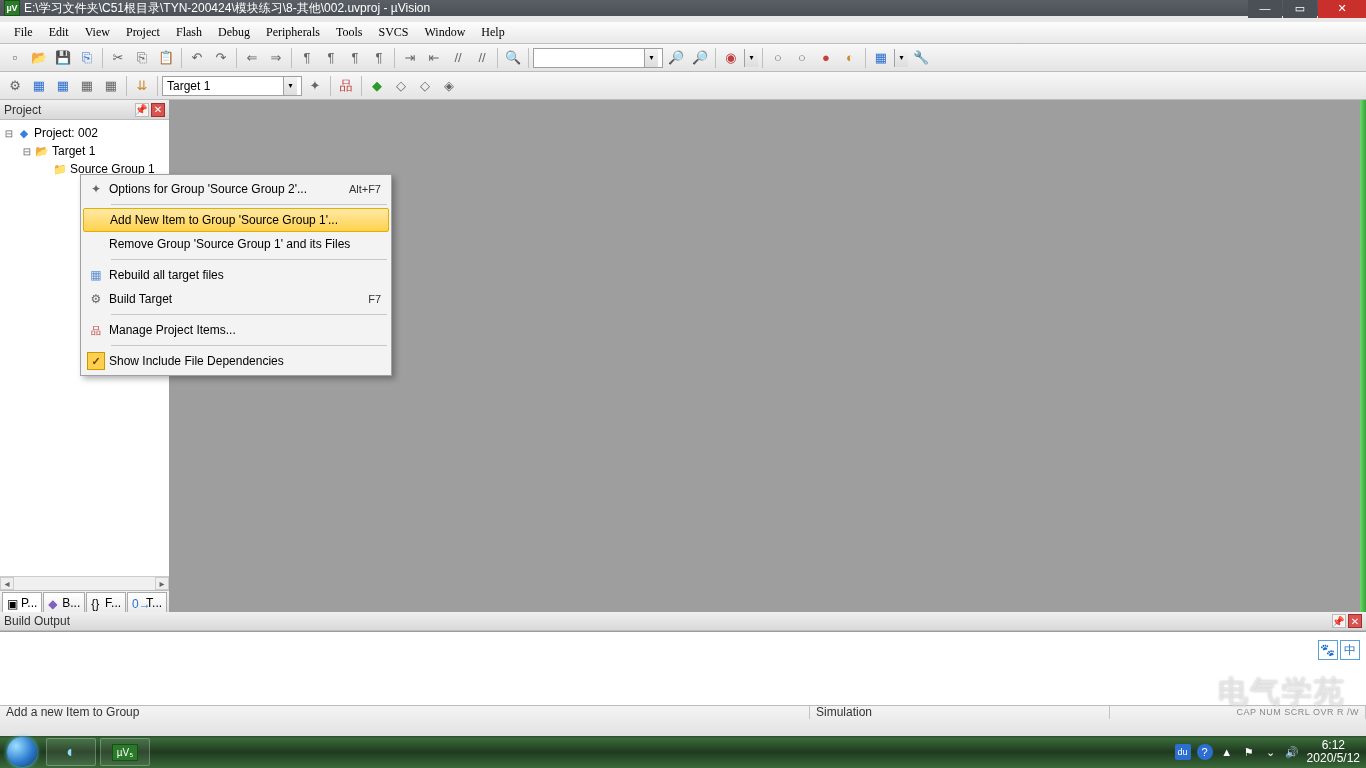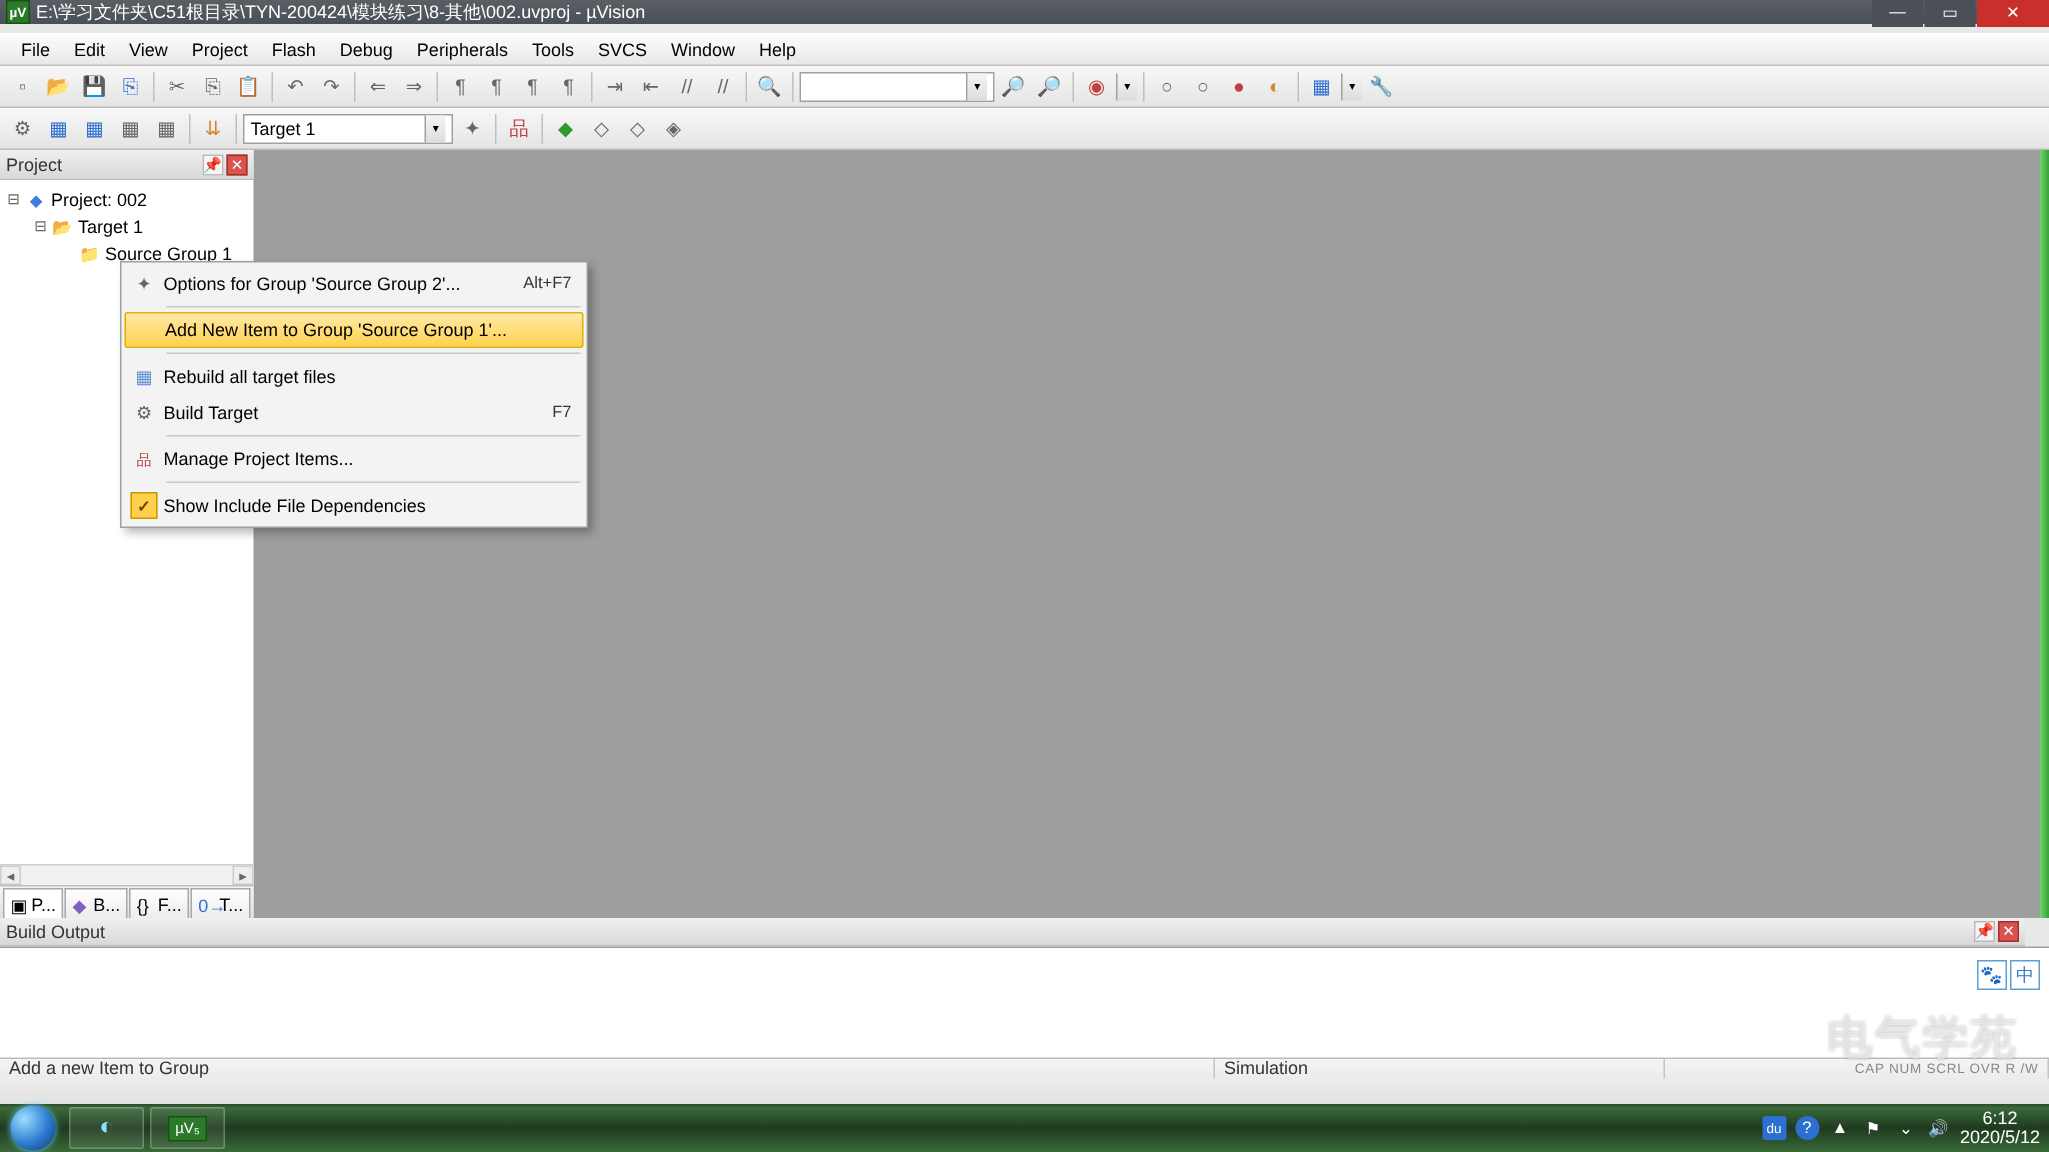--- a/index.html
+++ b/index.html
@@ -10,21 +10,21 @@
 .titlebar .app-icon { width: 16px; height: 16px; background: #2a7a2a; border: 1px solid #185018; margin-right: 4px; display:flex;align-items:center;justify-content:center;font-size:9px;font-weight:bold;}
 .titlebar .title { flex: 1; font-size: 12px; }
 .titlebar .win-btns { display: flex; }
 .titlebar .win-btn { width: 34px; height: 20px; display:flex;align-items:center;justify-content:center; color:#fff; font-size:11px; margin-left:1px;}
 .titlebar .win-btn.min { background:#4a5056; }
 .titlebar .win-btn.max { background:#4a5056; }
 .titlebar .win-btn.close { background:#c9302c; width:48px; }
 
 
 .menubar { height: 22px; background: linear-gradient(#fdfdfd,#e8e8e8); border-bottom: 1px solid #c0c0c0; display:flex; align-items:center; padding:0 6px; gap:0; }
-.menubar .menu-item { padding: 20px 8px; cursor:default; }
+.menubar .menu-item { padding: 20px 8px; cursor:default;font-family:Liberation Serif, serif; }
 
 
 .toolbar { height: 28px; background: linear-gradient(#f8f8f8,#e4e4e4); border-bottom:1px solid #bcbcbc; display:flex; align-items:center; padding:0 4px; gap:2px; }
 .toolbar .tb-btn { width:22px; height:22px; display:flex; align-items:center; justify-content:center; border:1px solid transparent; color:#555; }
 .toolbar .sep { width:1px; height:20px; background:#c0c0c0; margin:0 2px; }
 .toolbar select, .toolbar .combo { height:20px; border:1px solid #a0a0a0; background:#fff; padding:0 4px; font-size:12px;}
 .toolbar .combo { width:140px; display:flex; align-items:center; }
 .toolbar .combo.wide { width:130px; }
 .toolbar .dd { width:14px; text-align:center; border-left:1px solid #a0a0a0; background:linear-gradient(#f4f4f4,#ddd); height:18px; line-height:18px; font-size:8px;}
 
@@ -52,21 +52,21 @@
 .tree-scroll .track{flex:1;}
 
 .panel-tabs { height:22px; background:linear-gradient(#f4f4f4,#e0e0e0); border-top:1px solid #bcbcbc; display:flex; align-items:flex-end; padding:0 2px; gap:1px;}
 .panel-tabs .ptab { height:20px; border:1px solid #a9a9a9; border-bottom:none; background:linear-gradient(#fff,#ececec); padding:0 4px; display:flex; align-items:center; gap:2px; font-size:11px; max-width:42px; overflow:hidden;}
 .panel-tabs .ptab.active{background:#fff;}
 .panel-tabs .pticon{width:12px;height:12px;}
 
 .editor-area { position:absolute; top:100px; left:170px; right:0; bottom:156px; background:#9e9e9e; }
 .editor-area .right-gutter { position:absolute; top:0; right:0; width:6px; bottom:0; background:linear-gradient(90deg,#6bd96b,#3ca03c); }
 
-.build-output-head { position:absolute; left:0; right:16px; bottom:137px; height:19px;text-align:center; }
+.build-output-head { position:absolute; left:0; right:0; bottom:137px; height:19px;text-align:center; }
 .build-output-head .panel-head{height:19px;}
 .build-output { position:absolute; left:0; right:0; bottom:45px; height:92px; background:#fff; border-top:1px solid #9c9c9c; }
 .build-output .bo-scroll { position:absolute; left:0; right:0; bottom:0; height:14px; background:#f0f0f0; border-top:1px solid #ccc; display:flex;}
 .build-output .bo-scroll .arr{width:14px;text-align:center;font-size:10px;color:#666;border:1px solid #ccc;background:#eee;}
 .build-output .bo-scroll .track{flex:1;}
 
 .statusbar { position:absolute; left:0; right:0; bottom:32px; height:31px; background:linear-gradient(#f4f4f4,#e2e2e2); border-top:1px solid #bcbcbc; display:flex; font-size:11px; color:#333; align-items:flex-start;}
 .statusbar .cell{ padding:0 6px; border-right:1px solid #c4c4c4; height:13px; line-height:13px;}
 .statusbar .cell.wide{ flex:0 0 810px; }
 .statusbar .cell.sim{ flex:0 0 300px;}
@@ -385,20 +385,24 @@
           <span class="ico-wand"></span>
         </div>
       <div class="lbl">Options for Group 'Source Group 2'...</div>
       <div class="sc">Alt+F7</div>
     </div>
     <div class="csep"></div>
     <div class="row hl">
       <div class="ic"></div>
       <div class="lbl">Add New  Item to Group 'Source Group 1'...</div>
     </div>
+    <div class="row">
+      <div class="ic"></div>
+      <div class="lbl">Remove Group 'Source Group 1' and its Files</div>
+    </div>
     <div class="csep"></div>
     <div class="row">
       <div class="ic">
           <span class="ico-table"></span>
         </div>
       <div class="lbl">Rebuild all target files</div>
     </div>
     <div class="row">
       <div class="ic">
           <span class="ico-build"></span>

